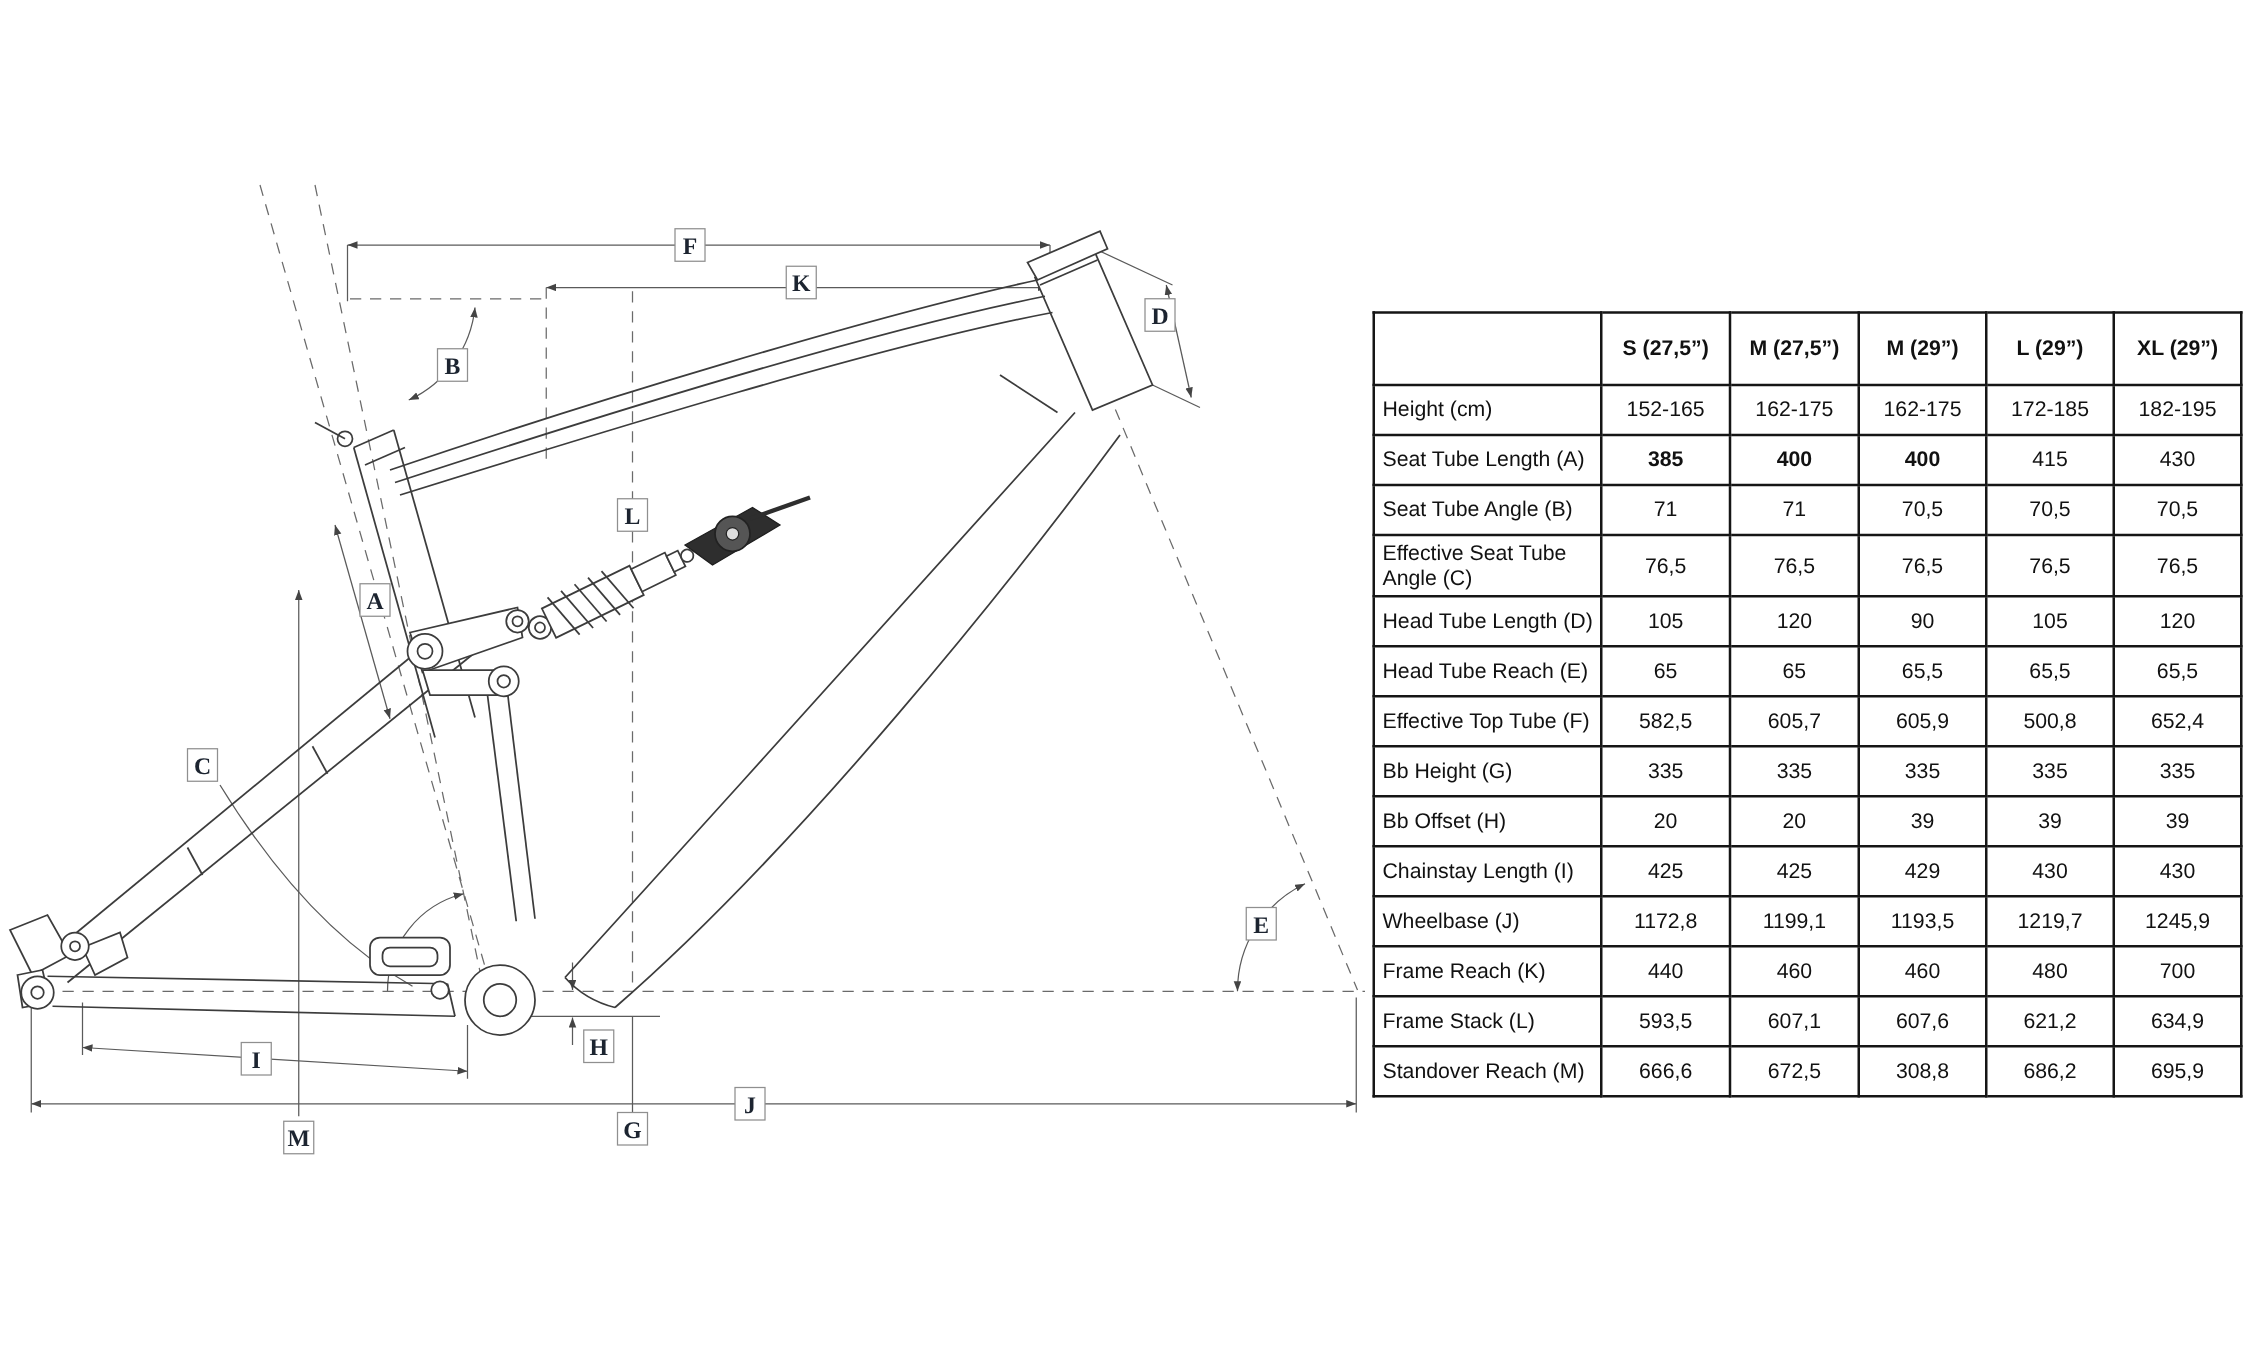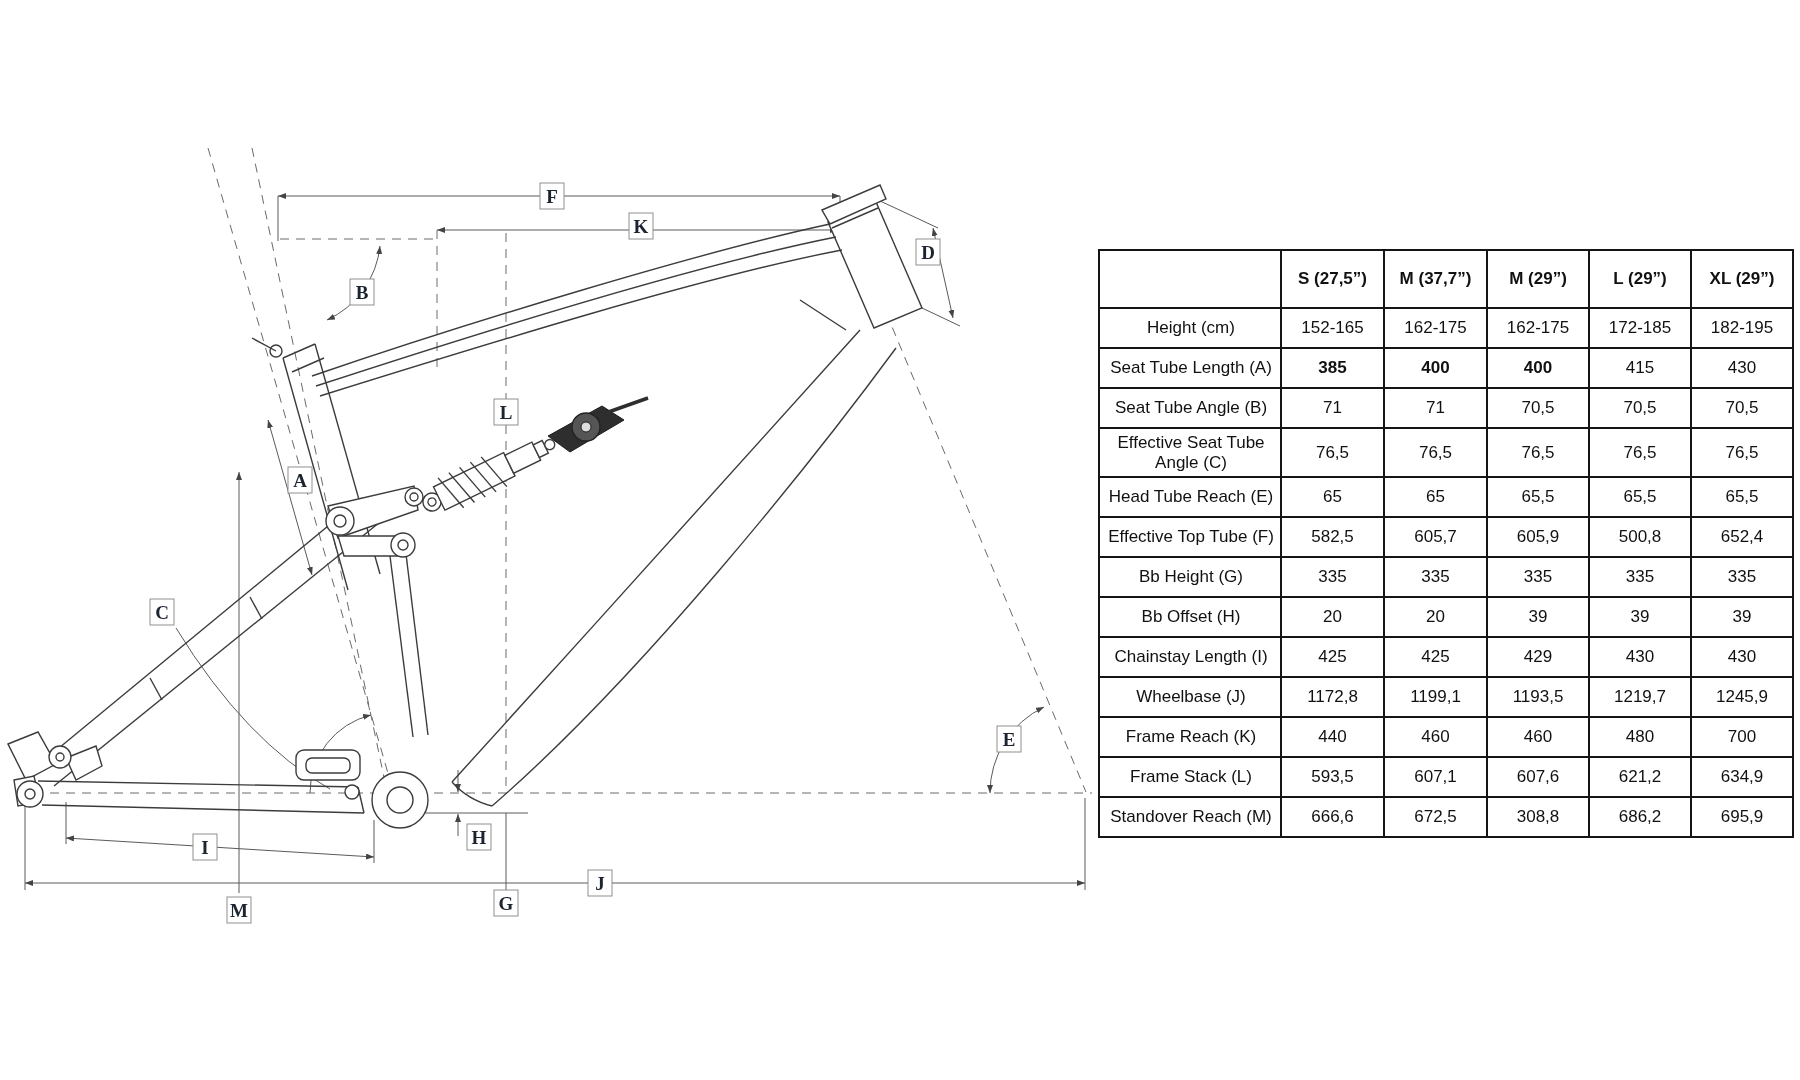--- a/index.html
+++ b/index.html
@@ -12,21 +12,21 @@
   .dash{stroke:#6a6a6a;stroke-width:1;fill:none;stroke-dasharray:9 7;}
   .lblbox{fill:#ffffff;stroke:#8f8f8f;stroke-width:1;}
   .lbltxt{font-family:"Liberation Serif", serif;font-size:19px;font-weight:600;fill:#1c2430;
           text-anchor:middle;}
   
   #geo-table-wrap{position:absolute;left:1098px;top:249px;width:766px;}
   table{border-collapse:collapse;table-layout:fixed;width:694px;
         font-family:"Liberation Sans", sans-serif;font-size:17px;color:#111;}
   th,td{border:2px solid #151515;background:#fff;}
   thead th{font-weight:bold;text-align:center;height:52px;line-height:1.15;padding:2px;}
-  tbody th{font-weight:normal;text-align:center;padding:4px 4px 4px 6px;height:30px;line-height:1.15;}
+  tbody th{font-weight:normal;text-align:left;padding:4px 4px 4px 6px;height:30px;line-height:1.15;}
   tbody td{text-align:center;padding:3px 2px;}
   td.b{font-weight:bold;}
 </style>
 </head>
 <body>
 
 <div id="stage">
 
   <svg width="1800" height="1080" viewBox="0 0 1800 1080">
     <defs>
@@ -235,21 +235,21 @@
           <col style="width:103px">
           <col style="width:103px">
         <col style="width:102px">
           <col style="width:102px">
           <col style="width:102px">
       </colgroup>
       <thead>
           <tr>
             <th></th>
             <th>S (27,5”)</th>
-            <th>M (37,7”)</th>
+            <th>M (27,5”)</th>
             <th>M (29”)</th>
             <th>L (29”)</th>
             <th>XL (29”)</th>
           </tr>
         </thead>
       <tbody>
           <tr>
             <th>Height (cm)</th>
             <td>152-165</td>
             <td>162-175</td>
@@ -275,20 +275,28 @@
           </tr>
           <tr>
             <th>Effective Seat Tube Angle (C)</th>
             <td>76,5</td>
             <td>76,5</td>
             <td>76,5</td>
             <td>76,5</td>
             <td>76,5</td>
           </tr>
           <tr>
+            <th>Head Tube Length (D)</th>
+            <td>105</td>
+            <td>120</td>
+            <td>90</td>
+            <td>105</td>
+            <td>120</td>
+          </tr>
+          <tr>
             <th>Head Tube Reach (E)</th>
             <td>65</td>
             <td>65</td>
             <td>65,5</td>
             <td>65,5</td>
             <td>65,5</td>
           </tr>
           <tr>
             <th>Effective Top Tube (F)</th>
             <td>582,5</td>

